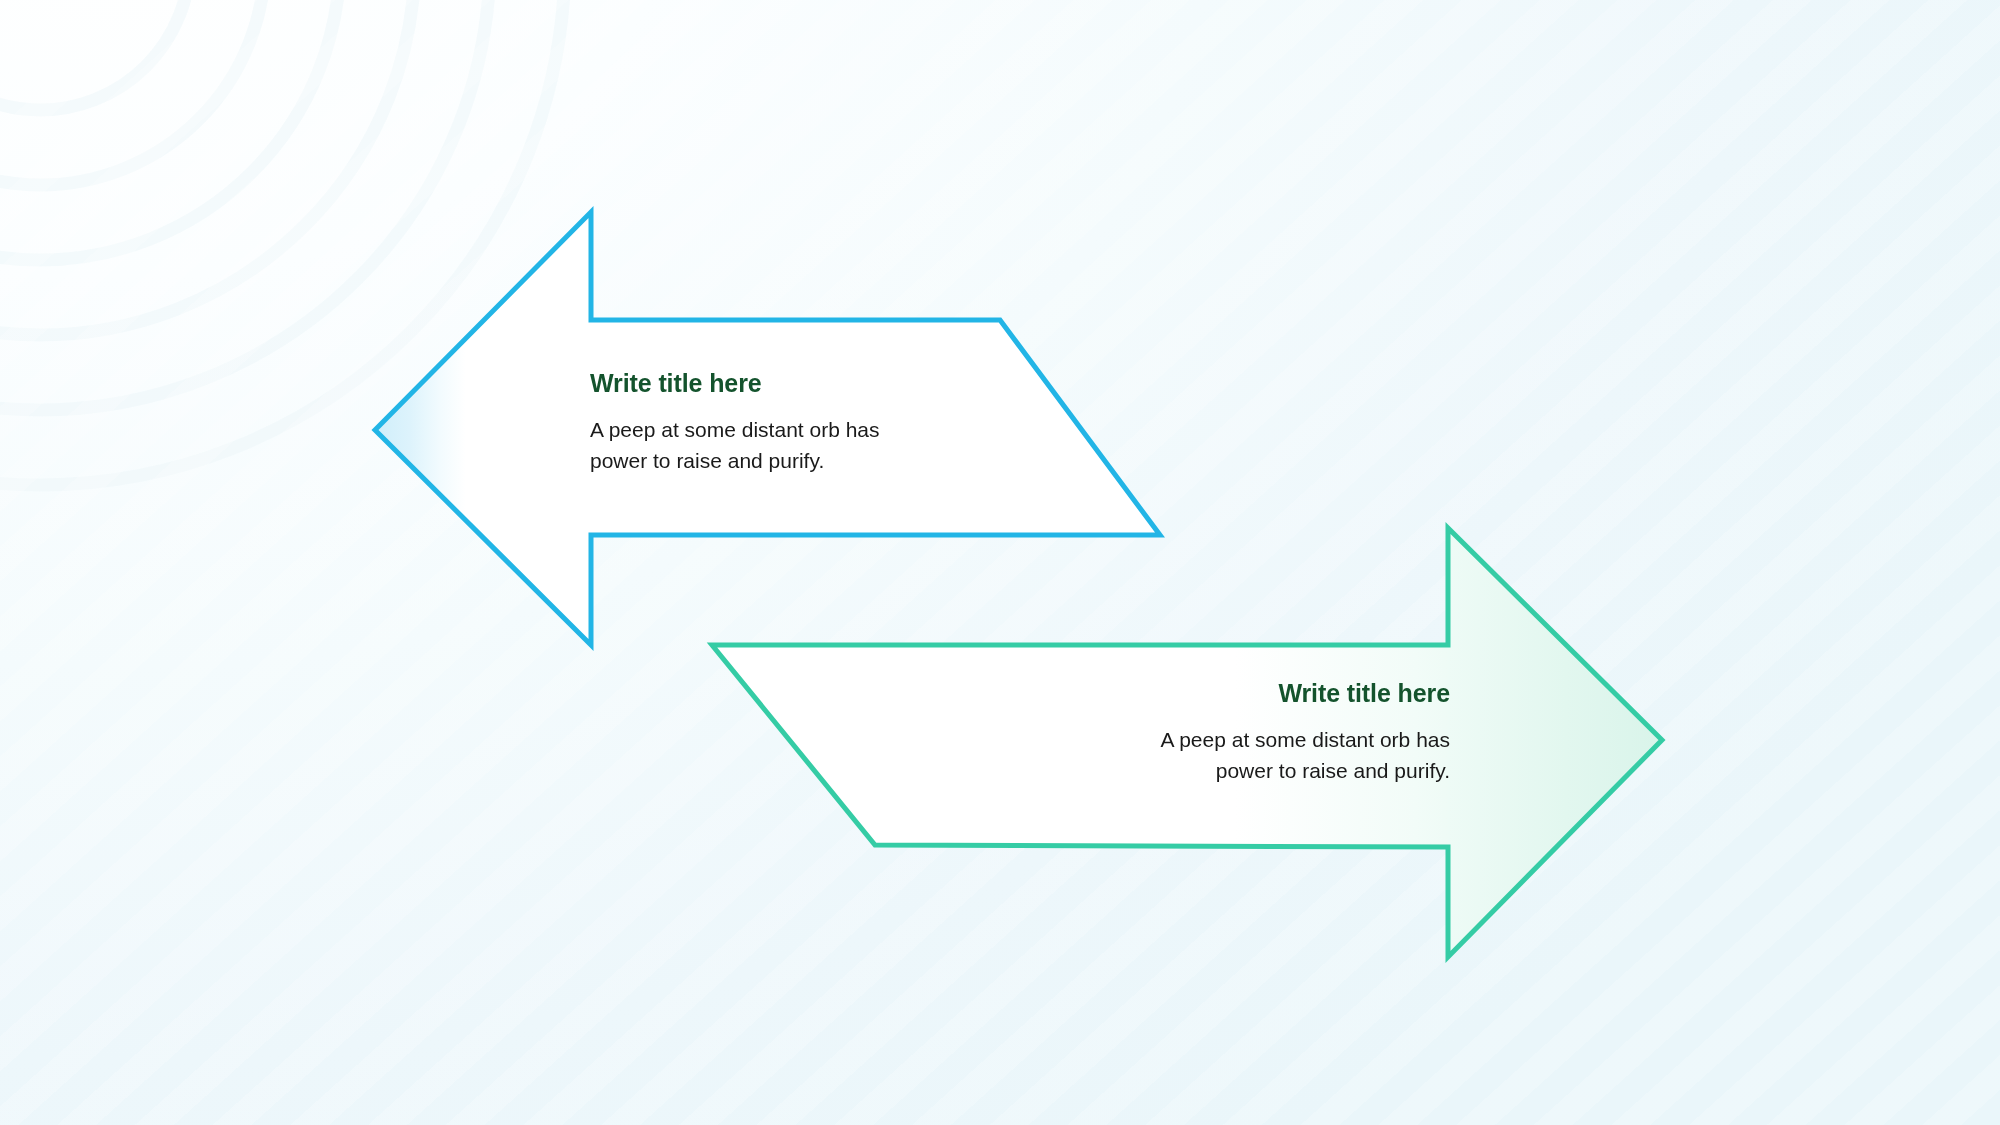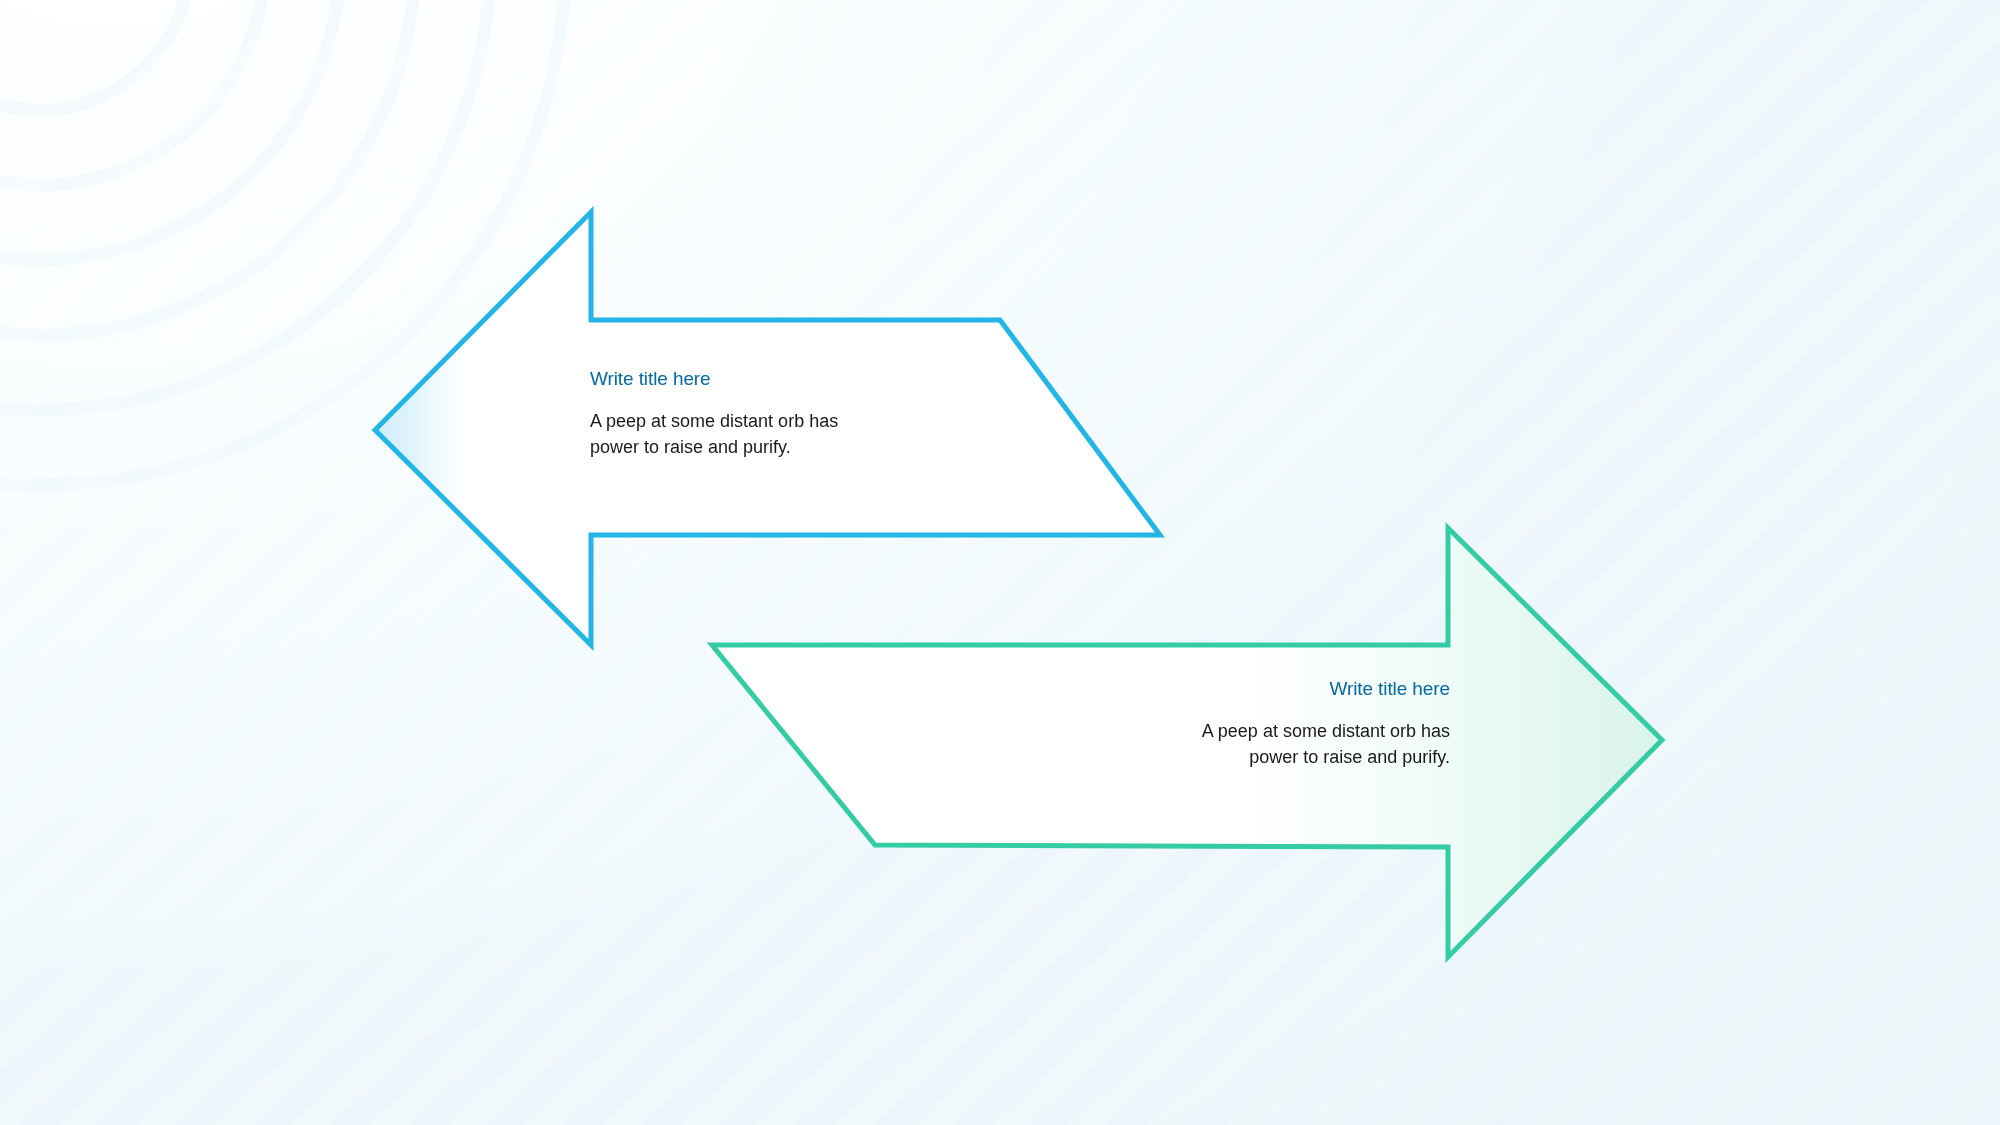--- a/index.html
+++ b/index.html
@@ -50,30 +50,30 @@
   #stage {
     position: absolute;
     inset: 0;
   }
 
   
   .textblock {
     position: absolute;
   }
   .tb-title {
-    font-size: 19px;
-    font-weight: normal;
-    color: #0369a1;
+    font-size: 25px;
+    font-weight: bold;
+    color: #14532d;
     line-height: 1.2;
     letter-spacing: -0.1px;
     margin: 0 0 17px 0;
     white-space: nowrap;
   }
   .tb-body {
-    font-size: 18px;
+    font-size: 21px;
     font-weight: normal;
     color: #1a1a1a;
     line-height: 1.47;
     margin: 0;
   }
 
   #textblock-blue {
     left: 590px;
     top: 368px;
     width: 330px;

